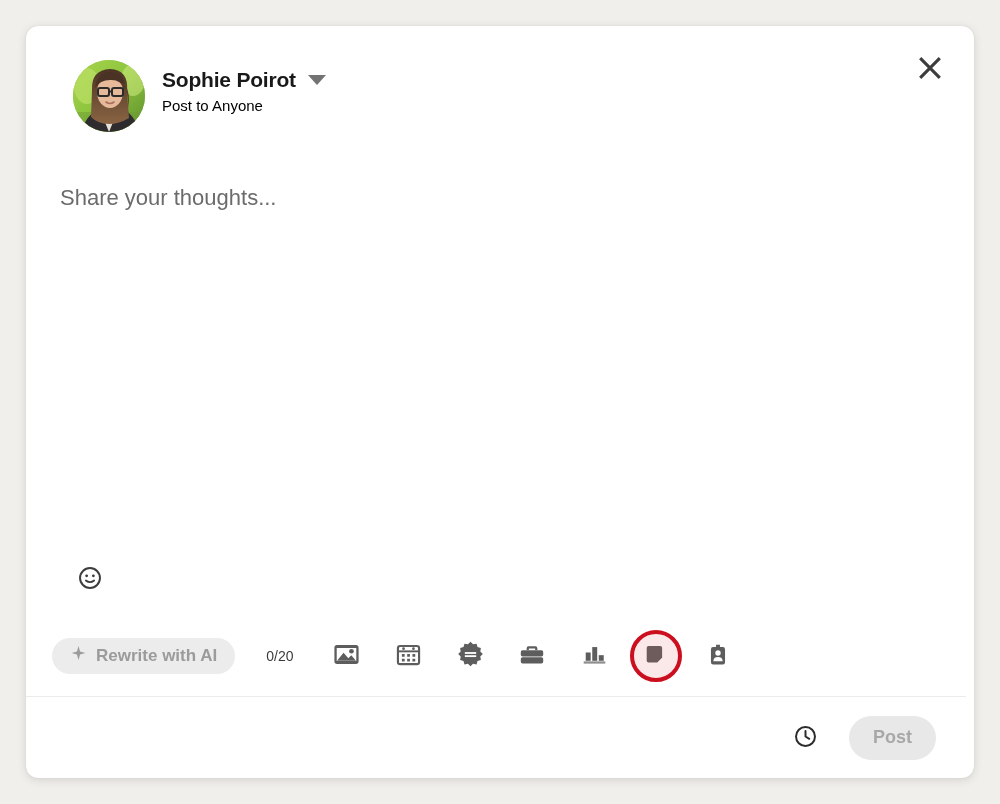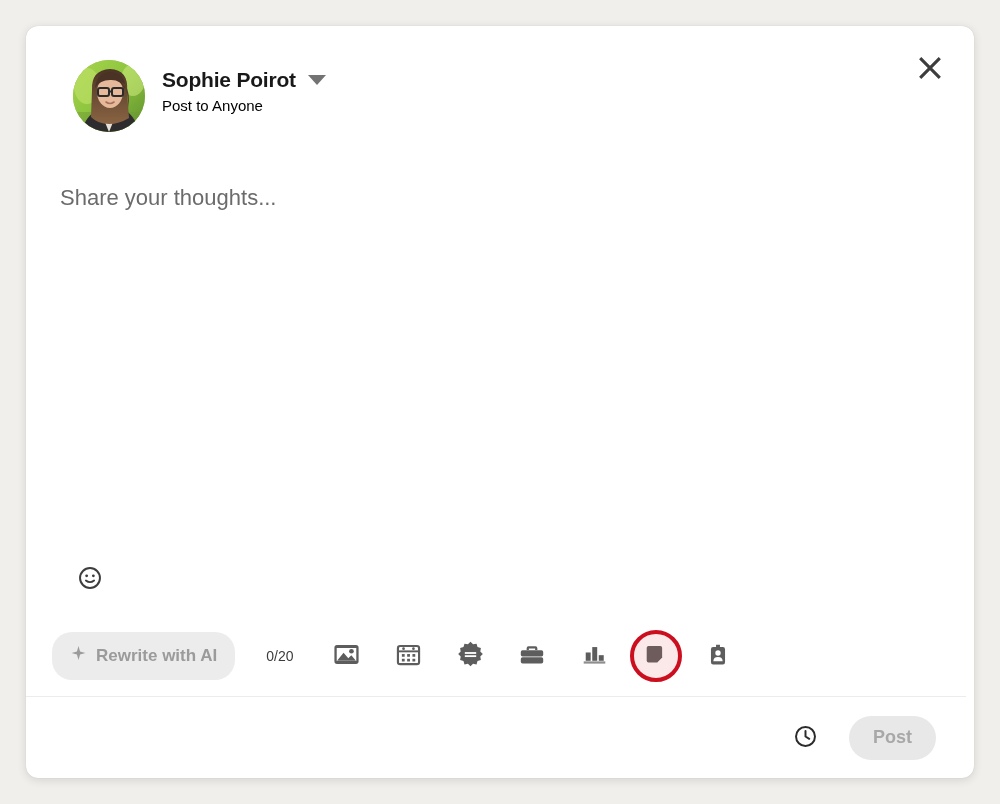--- a/index.html
+++ b/index.html
@@ -142,21 +142,21 @@
     right: 20px;
     height: 74px;
     display: flex;
     align-items: center;
   }
 
   .ai-btn {
     display: flex;
     align-items: center;
     gap: 9px;
-    height: 48px;
+    height: 36px;
     padding: 0 18px;
     border: none;
     border-radius: 20px;
     background: #ececec;
     color: #9b9b9b;
     font-size: 17px;
     font-weight: bold;
     font-family: "Liberation Sans", sans-serif;
     cursor: pointer;
     white-space: nowrap;

